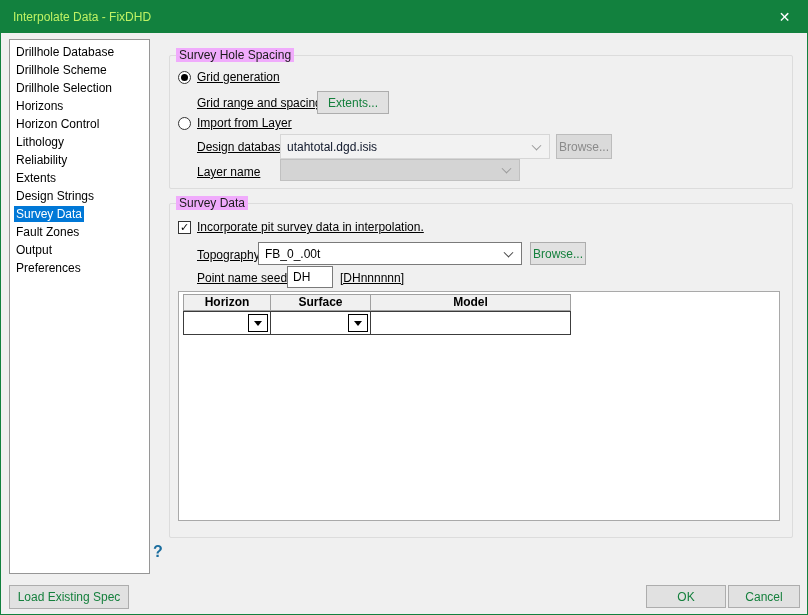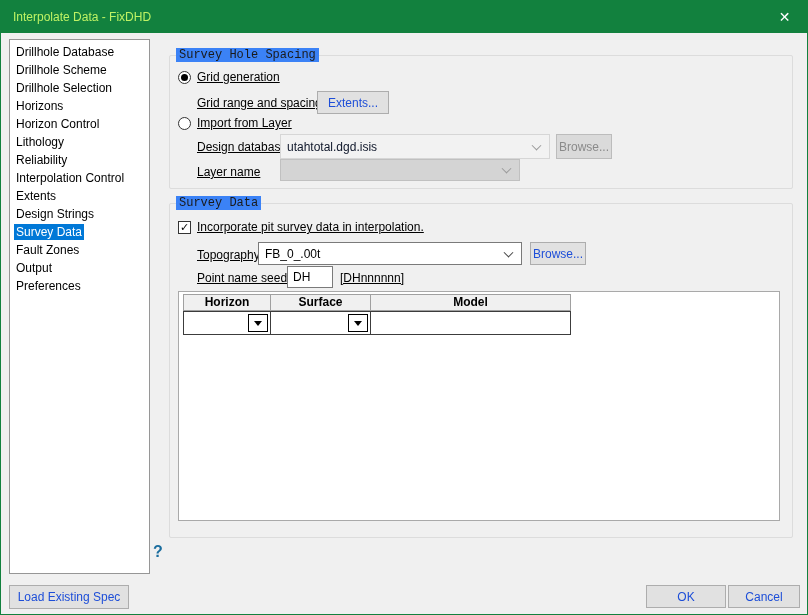--- a/index.html
+++ b/index.html
@@ -27,44 +27,43 @@
     overflow:hidden;
   }
   .side-item { height:18px; line-height:18px; padding:0 3px; white-space:nowrap; cursor:default; }
   .side-item span { padding:1px 2px; }
   .side-item.selected span { background:#0078d7; color:#fff; }
   
   .groupbox {
     position:absolute; border:1px solid #dcdcdc; border-radius:2px;
   }
   .groupbox .caption {
-    position:absolute; top:-8px; left:6px; background:#3b82f6; padding:0 3px;
+    position:absolute; top:-8px; left:6px; background:#f0abfc; padding:0 3px;
     color:#1a1a1a;
-    font-family:Liberation Mono, monospace;
   }
   .g1 { left:168px; top:54px; width:624px; height:134px; }
   .g2 { left:168px; top:202px; width:624px; height:335px; }
   
   .lbl { position:absolute; white-space:nowrap;text-decoration:underline; }
   .radio {
     position:absolute; width:13px; height:13px; border:1px solid #333;
     border-radius:50%; background:#fff;
   }
   .radio.checked::after {
     content:""; position:absolute; left:2px; top:2px; width:7px; height:7px;
     border-radius:50%; background:#000;
   }
   .checkbox {
     position:absolute; width:13px; height:13px; border:1px solid #333;
     background:#fff; display:flex; align-items:center; justify-content:center;
     font-size:11px; line-height:11px; color:#000;
   }
   .btn {
     position:absolute; background:#e1e1e1; border:1px solid #adadad;
-    font-family:"Liberation Sans", sans-serif; font-size:12px; color:#1d4ed8;
+    font-family:"Liberation Sans", sans-serif; font-size:12px; color:#15803d;
     display:flex; align-items:center; justify-content:center; cursor:pointer;
   }
   .btn:disabled, .btn.disabled { background:#dadada; border-color:#bcbcbc; color:#8a8a8a; cursor:default; }
   .combo {
     position:absolute; background:#fff; border:1px solid #7a7a7a;
     display:flex; align-items:center; padding:0 6px; overflow:hidden;
   }
   .combo.disabled-light { background:#f2f2f2; border-color:#d6d6d6; color:#0f172a; }
   .combo.disabled-dark  { background:#d4d4d4; border-color:#c0c0c0; color:#8a8a8a; }
   .chev {
@@ -120,21 +119,20 @@
   </div>
 
   <div class="sidebar">
     <div class="side-item"><span>Drillhole Database</span></div>
     <div class="side-item"><span>Drillhole Scheme</span></div>
     <div class="side-item"><span>Drillhole Selection</span></div>
     <div class="side-item"><span>Horizons</span></div>
     <div class="side-item"><span>Horizon Control</span></div>
     <div class="side-item"><span>Lithology</span></div>
     <div class="side-item"><span>Reliability</span></div>
-    <div class="side-item"><span>Interpolation Control</span></div>
     <div class="side-item"><span>Extents</span></div>
     <div class="side-item"><span>Design Strings</span></div>
     <div class="side-item selected"><span>Survey Data</span></div>
     <div class="side-item"><span>Fault Zones</span></div>
     <div class="side-item"><span>Output</span></div>
     <div class="side-item"><span>Preferences</span></div>
   </div>
 
   <div class="groupbox g1">
     <span class="caption">Survey Hole Spacing</span>

